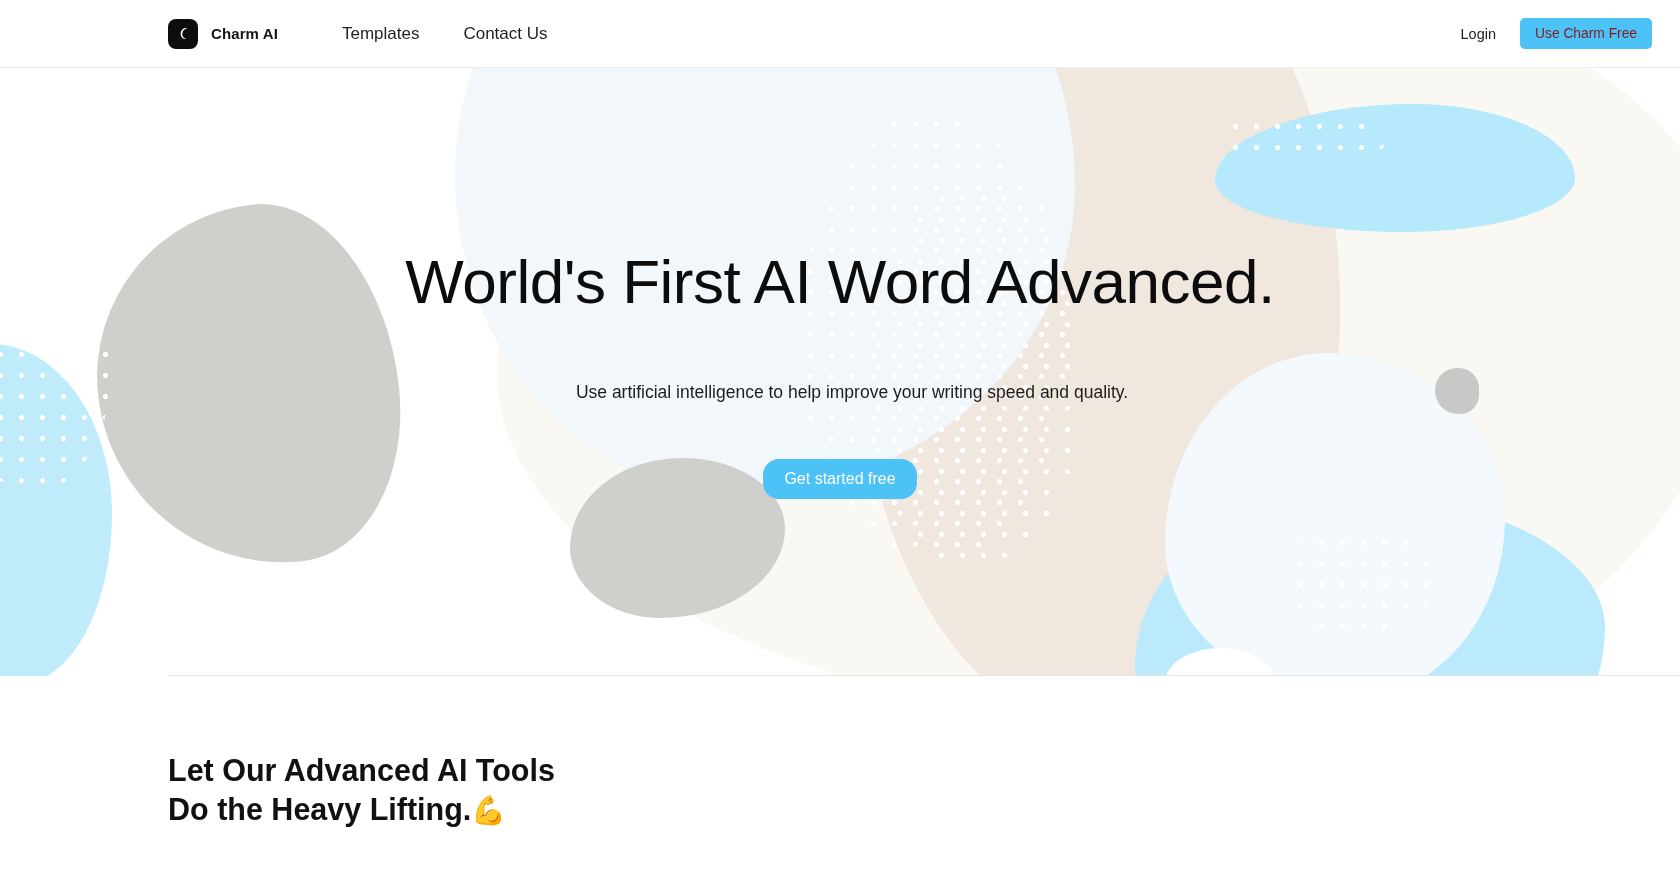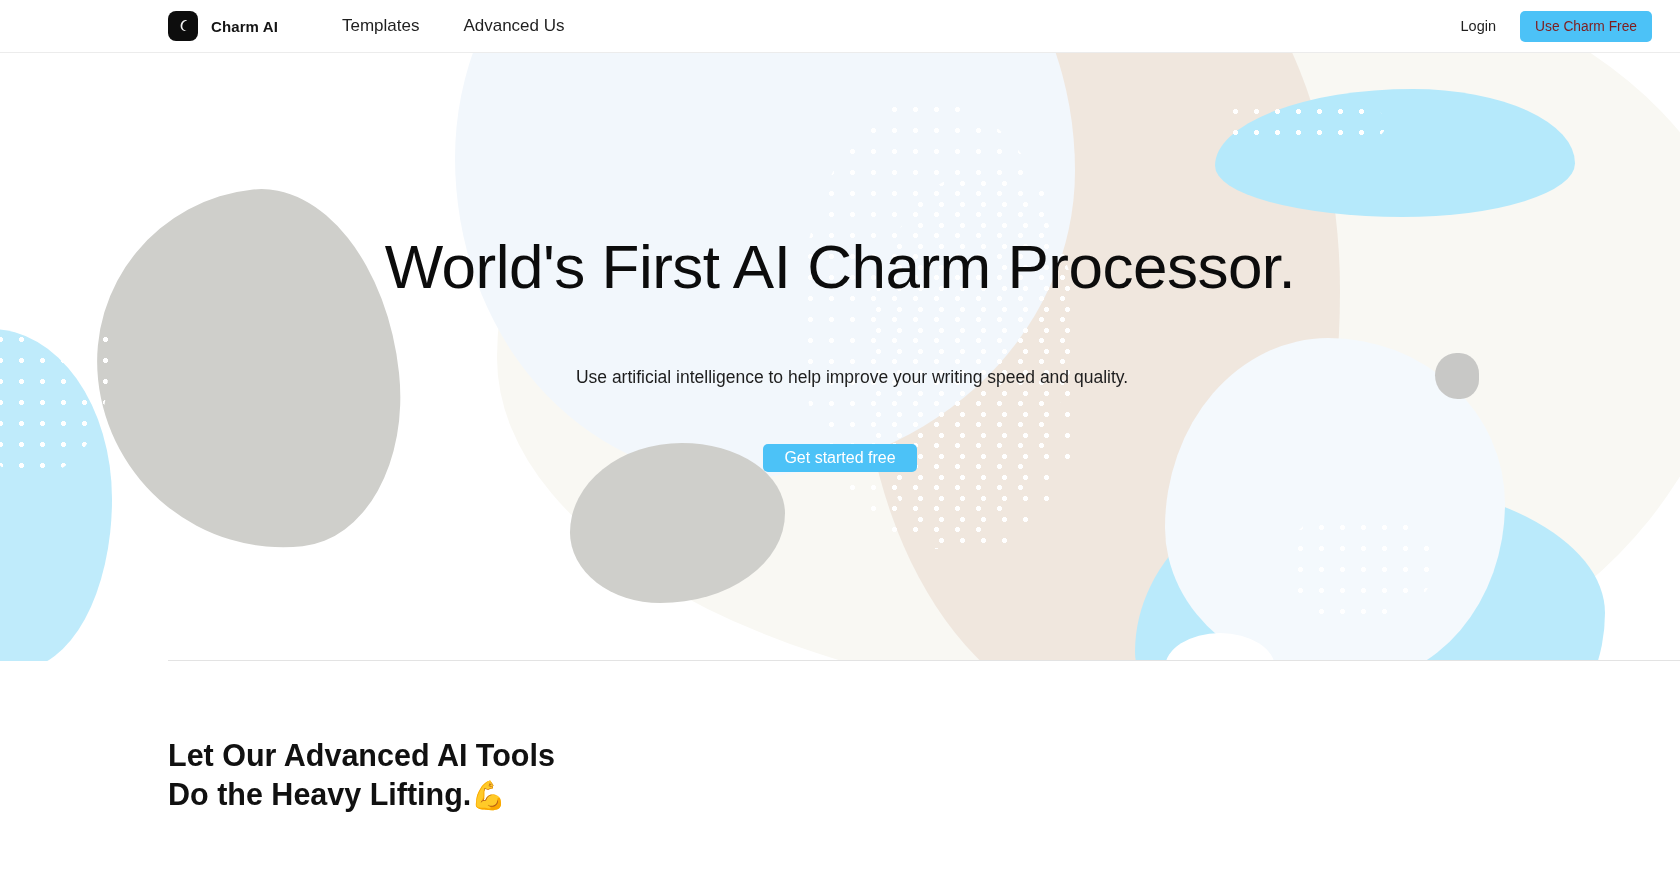--- a/index.html
+++ b/index.html
@@ -7,21 +7,21 @@
   body {
     font-family:"Liberation Sans", sans-serif;
     background:#ffffff;
     color:#1b1b1b;
     -webkit-font-smoothing:antialiased;
   }
 
   
   .navbar{
     position:relative; z-index:40;
-    height:53px; background:#fff;
+    height:68px; background:#fff;
     display:flex; align-items:center;
     padding:0 28px 0 168px;
     border-bottom:1px solid #ececec;
   }
   .brand{ display:flex; align-items:center; gap:13px; }
   .logo-tile{
     width:30px;height:30px;border-radius:8px;background:#0d0d0d;
     display:flex;align-items:center;justify-content:center;flex:none;
   }
   .logo-tile svg{display:block;}
@@ -134,21 +134,21 @@
     font-size:62px; font-weight:400; letter-spacing:-.5px;
     color:#0c0c0c; margin-top:181px; line-height:1.08;
   }
   .hero-sub{
     font-size:17.5px; color:#1d1d1d; margin-top:66px; font-weight:400;padding-left:24px;
   }
   .hero-cta{
     margin-top:56px; display:inline-block;
     background:#4cc2f7; color:#fff; border:none;
     font-family:inherit; font-size:16px;
-    padding:5px 21px; border-radius:5px; cursor:pointer;
+    padding:11px 21px; border-radius:16px; cursor:pointer;
   }
 
   .divider{
     position:absolute; left:168px; right:0; bottom:0; height:1px;
     background:#e3e3e3; z-index:6;
   }
 
   
   .feature{
     position:relative; height:215px; background:#fff;
@@ -169,21 +169,21 @@
     <span class="logo-tile">
       <svg width="18" height="18" viewBox="0 0 24 24" aria-hidden="true">
         <path d="M17.4 4.6c-1.6-.8-3.6-.6-5.2.5-2.2 1.5-3.5 4.3-3.4 7 .1 2.6 1.4 4.9 3.3 5.9 1.5.8 3.2.7 4.5-.2-1.8.3-3.5-.5-4.5-2-1.1-1.7-1.3-4.1-.6-6.2.7-2.1 2.2-3.7 3.9-4.3.7-.3 1.4-.4 2-.7z" fill="#f2f2f2"></path>
       </svg>
     </span>
     <span class="brand-name">Charm AI</span>
   </div>
 
   <div class="nav-links">
     <span class="nav-link">Templates</span>
-    <span class="nav-link">Advanced Us</span>
+    <span class="nav-link">Contact Us</span>
   </div>
 
   <div class="nav-right">
     <span class="login-link">Login</span>
     <button class="cta-nav">Use Charm Free</button>
   </div>
 </div>
 
 <div class="hero">
 
@@ -201,21 +201,21 @@
     <div class="blob b-white-small"></div>
 
     <div class="dotgrid d-center"></div>
     <div class="dotgrid d-center2"></div>
     <div class="dotgrid d-left"></div>
     <div class="dotgrid d-topright"></div>
     <div class="dotgrid d-bottomright"></div>
   </div>
 
   <div class="hero-content">
-    <h1 class="hero-title">World's First AI Charm Processor.</h1>
+    <h1 class="hero-title">World's First AI Word Advanced.</h1>
     <p class="hero-sub">Use artificial intelligence to help improve your writing speed and quality.</p>
     <button class="hero-cta">Get started free</button>
   </div>
 
   <div class="divider"></div>
 </div>
 
 <div class="feature">
   <h2 class="feature-head"><span>Let Our Advanced AI Tools
 Do the Heavy Lifting.</span><span class="flex-emoji">💪</span></h2>

